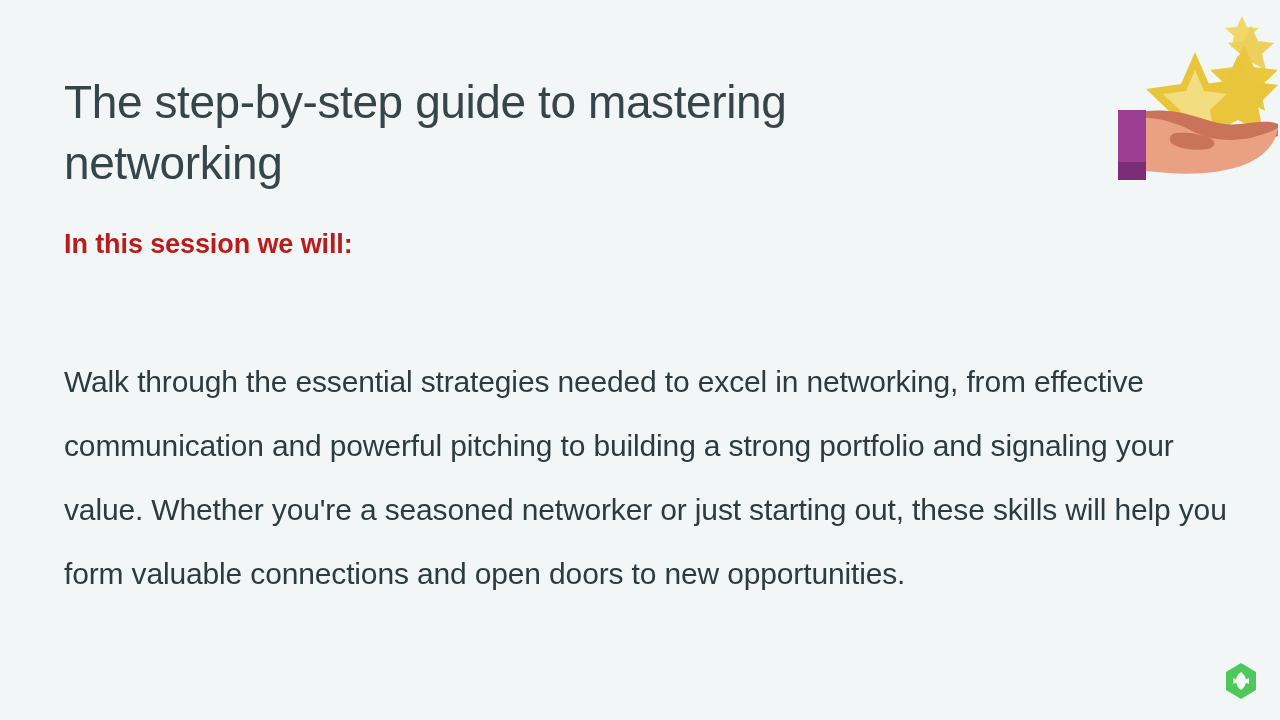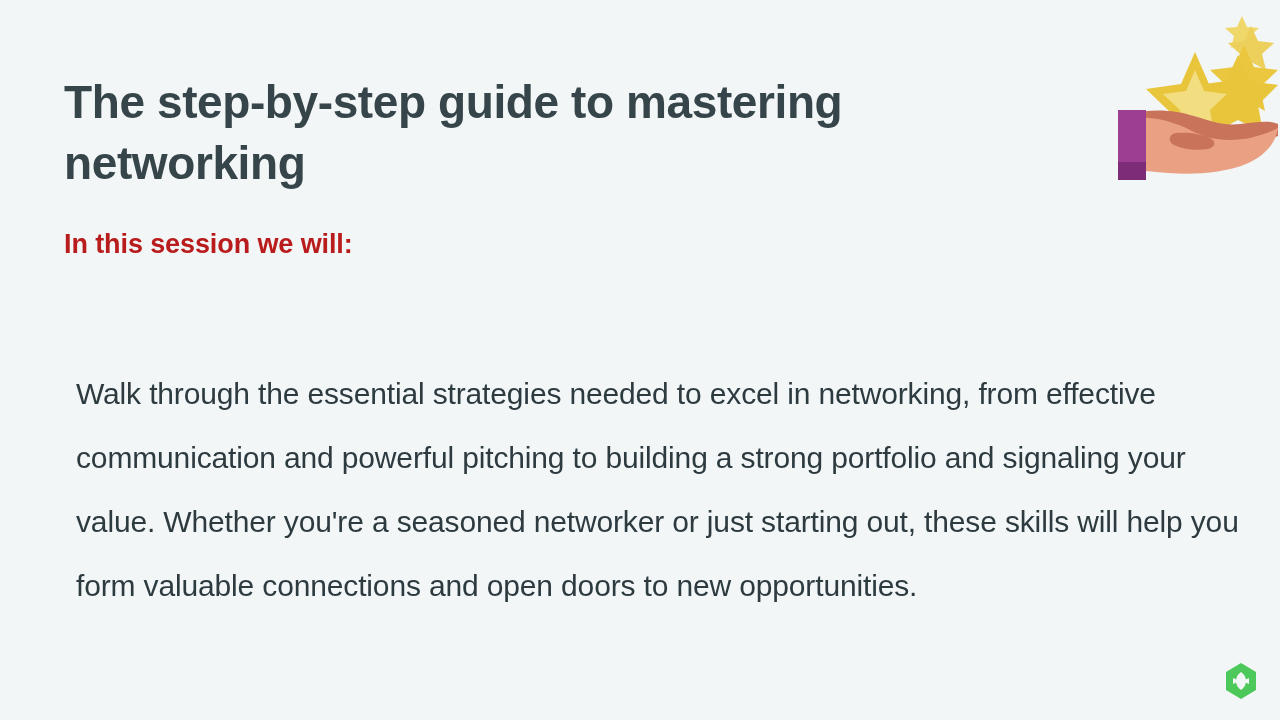--- a/index.html
+++ b/index.html
@@ -22,21 +22,21 @@
     box-sizing: border-box;
   }
 
   .slide-title {
     position: absolute;
     left: 64px;
     top: 72px;
     width: 900px;
     font-size: 46px;
     line-height: 61px;
-    font-weight: 700;
+    font-weight: 400;
     letter-spacing: -0.4px;
     color: #36454a;
     margin: 0;
     white-space: pre-line;
   }
 
   .slide-subtitle {
     position: absolute;
     left: 64px;
     top: 224px;
@@ -51,21 +51,21 @@
   .slide-body {
     position: absolute;
     left: 64px;
     top: 350px;
     width: 1165px;
     font-size: 30px;
     line-height: 64px;
     font-weight: 400;
     letter-spacing: -0.15px;
     color: #2d3b40;
-    margin: 12px;
+    margin: 0;
   }
 
   
   .illustration {
     position: absolute;
     right: 0px;
     top: 0px;
     width: 190px;
     height: 190px;
   }

